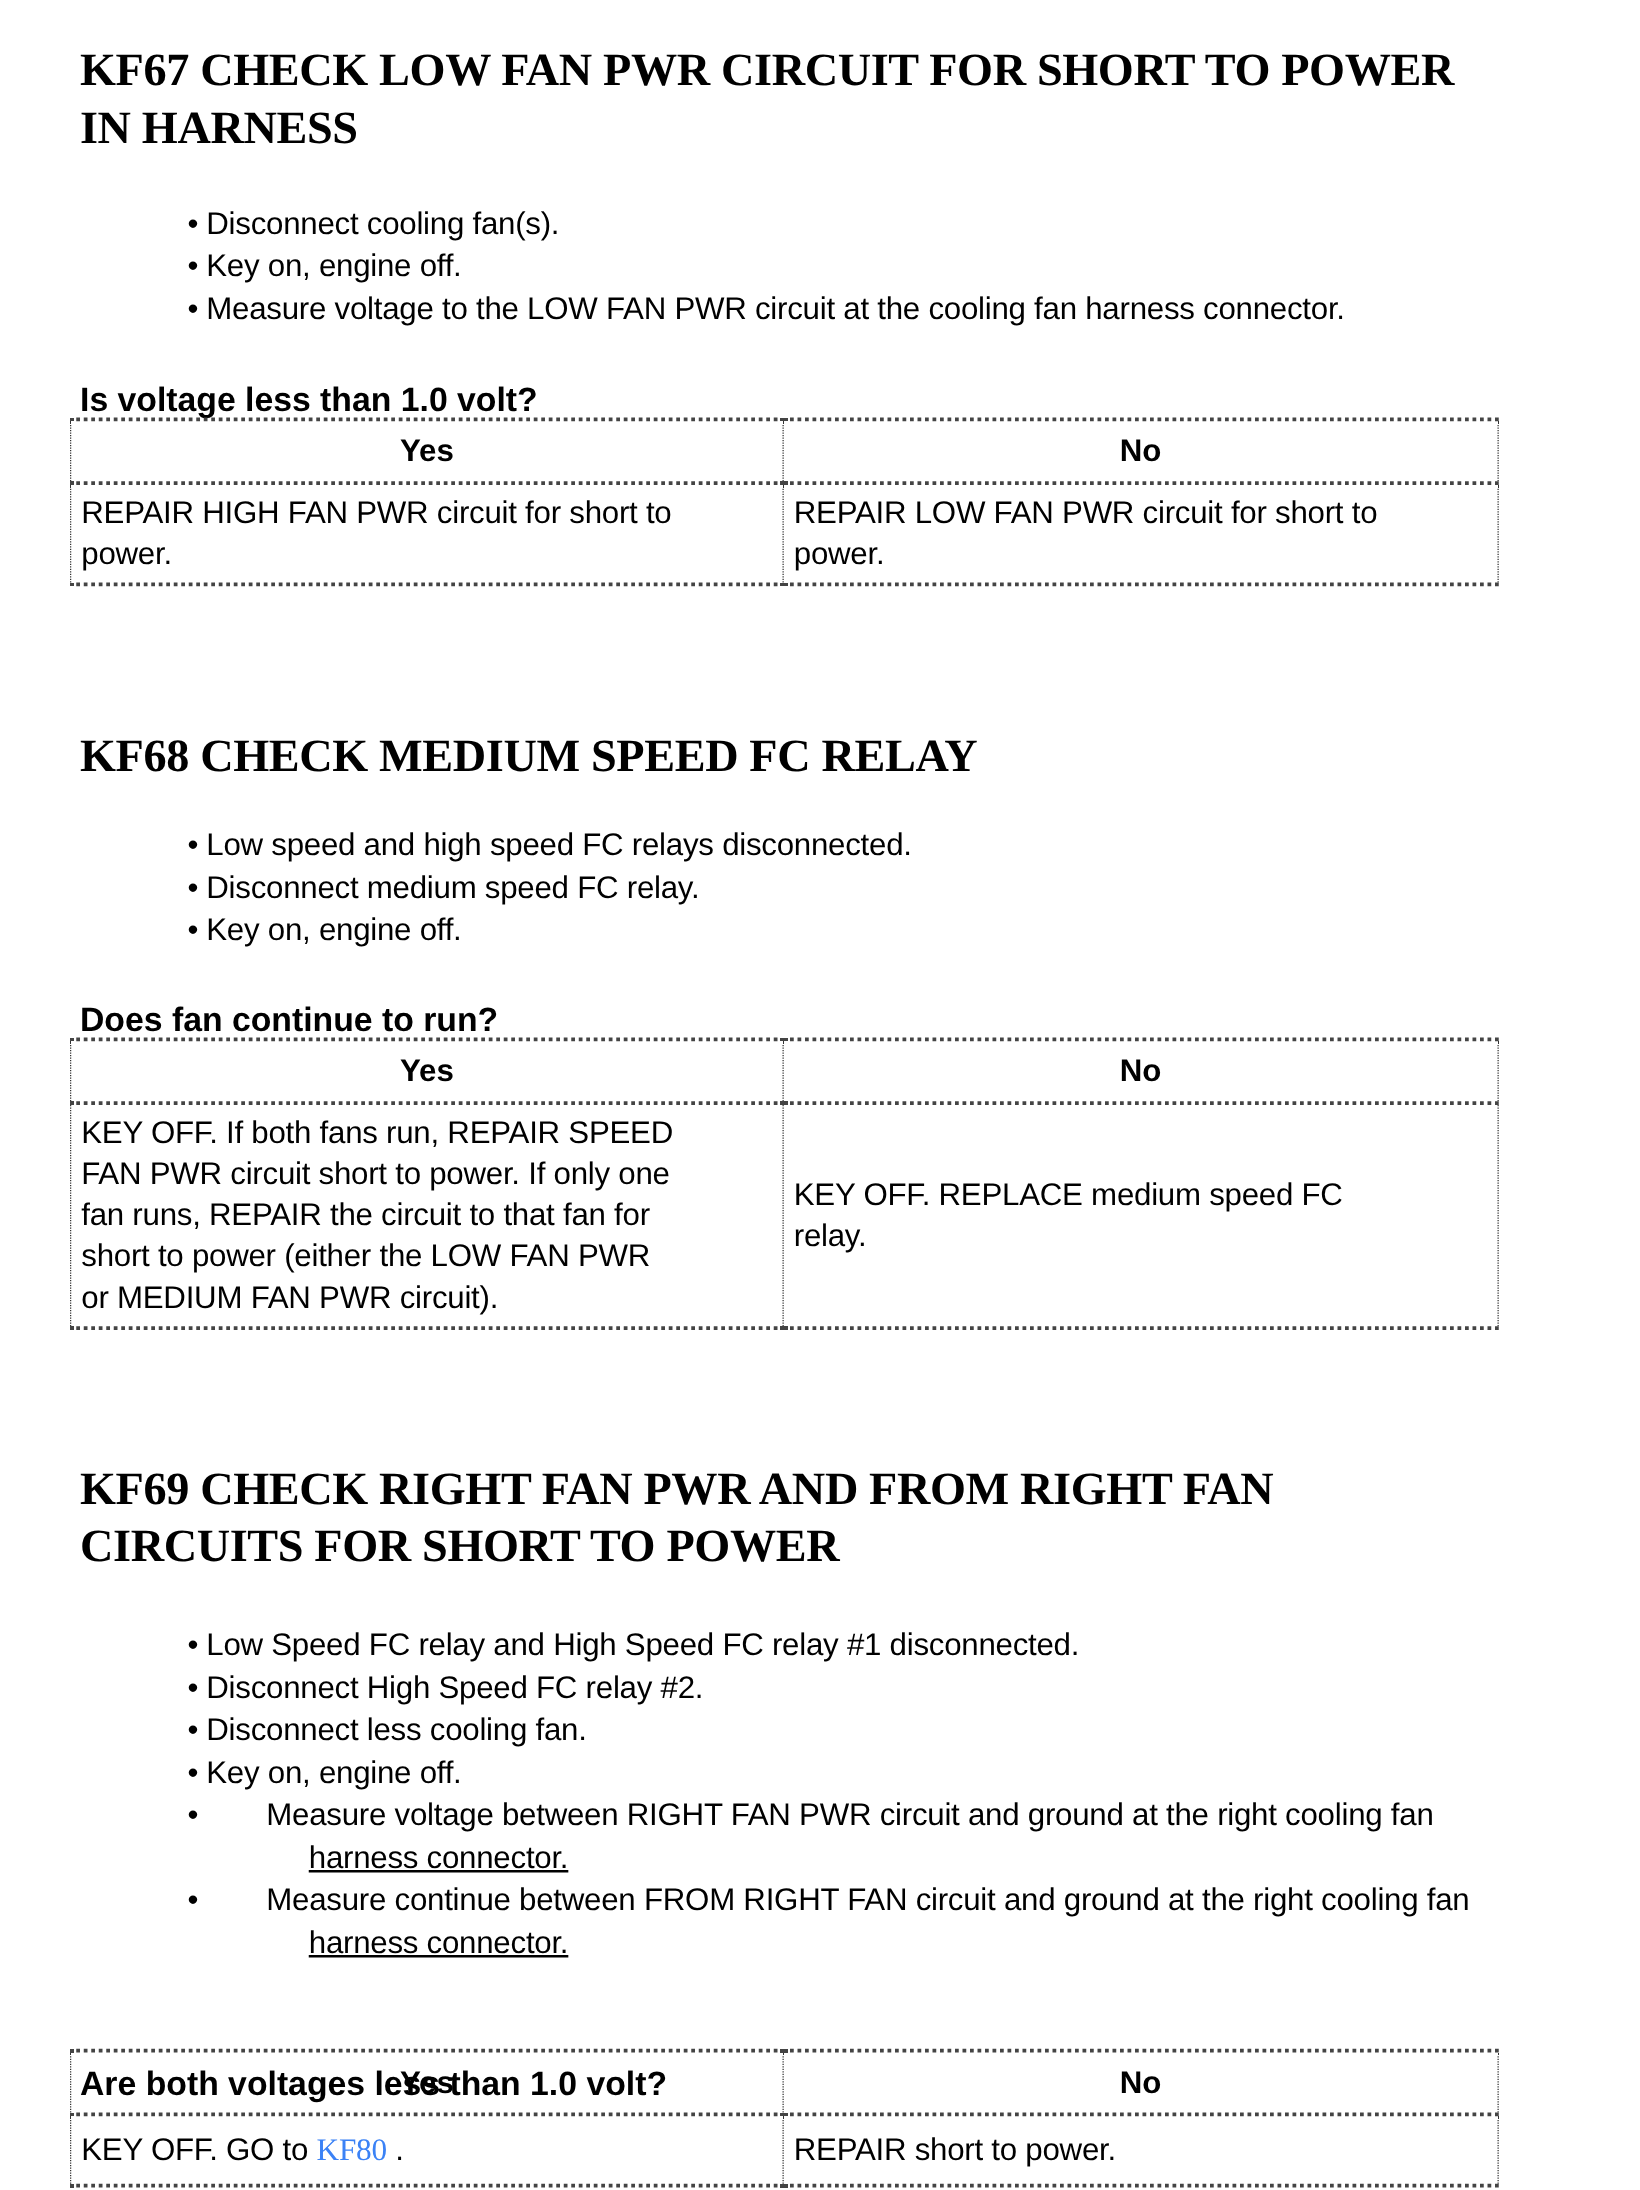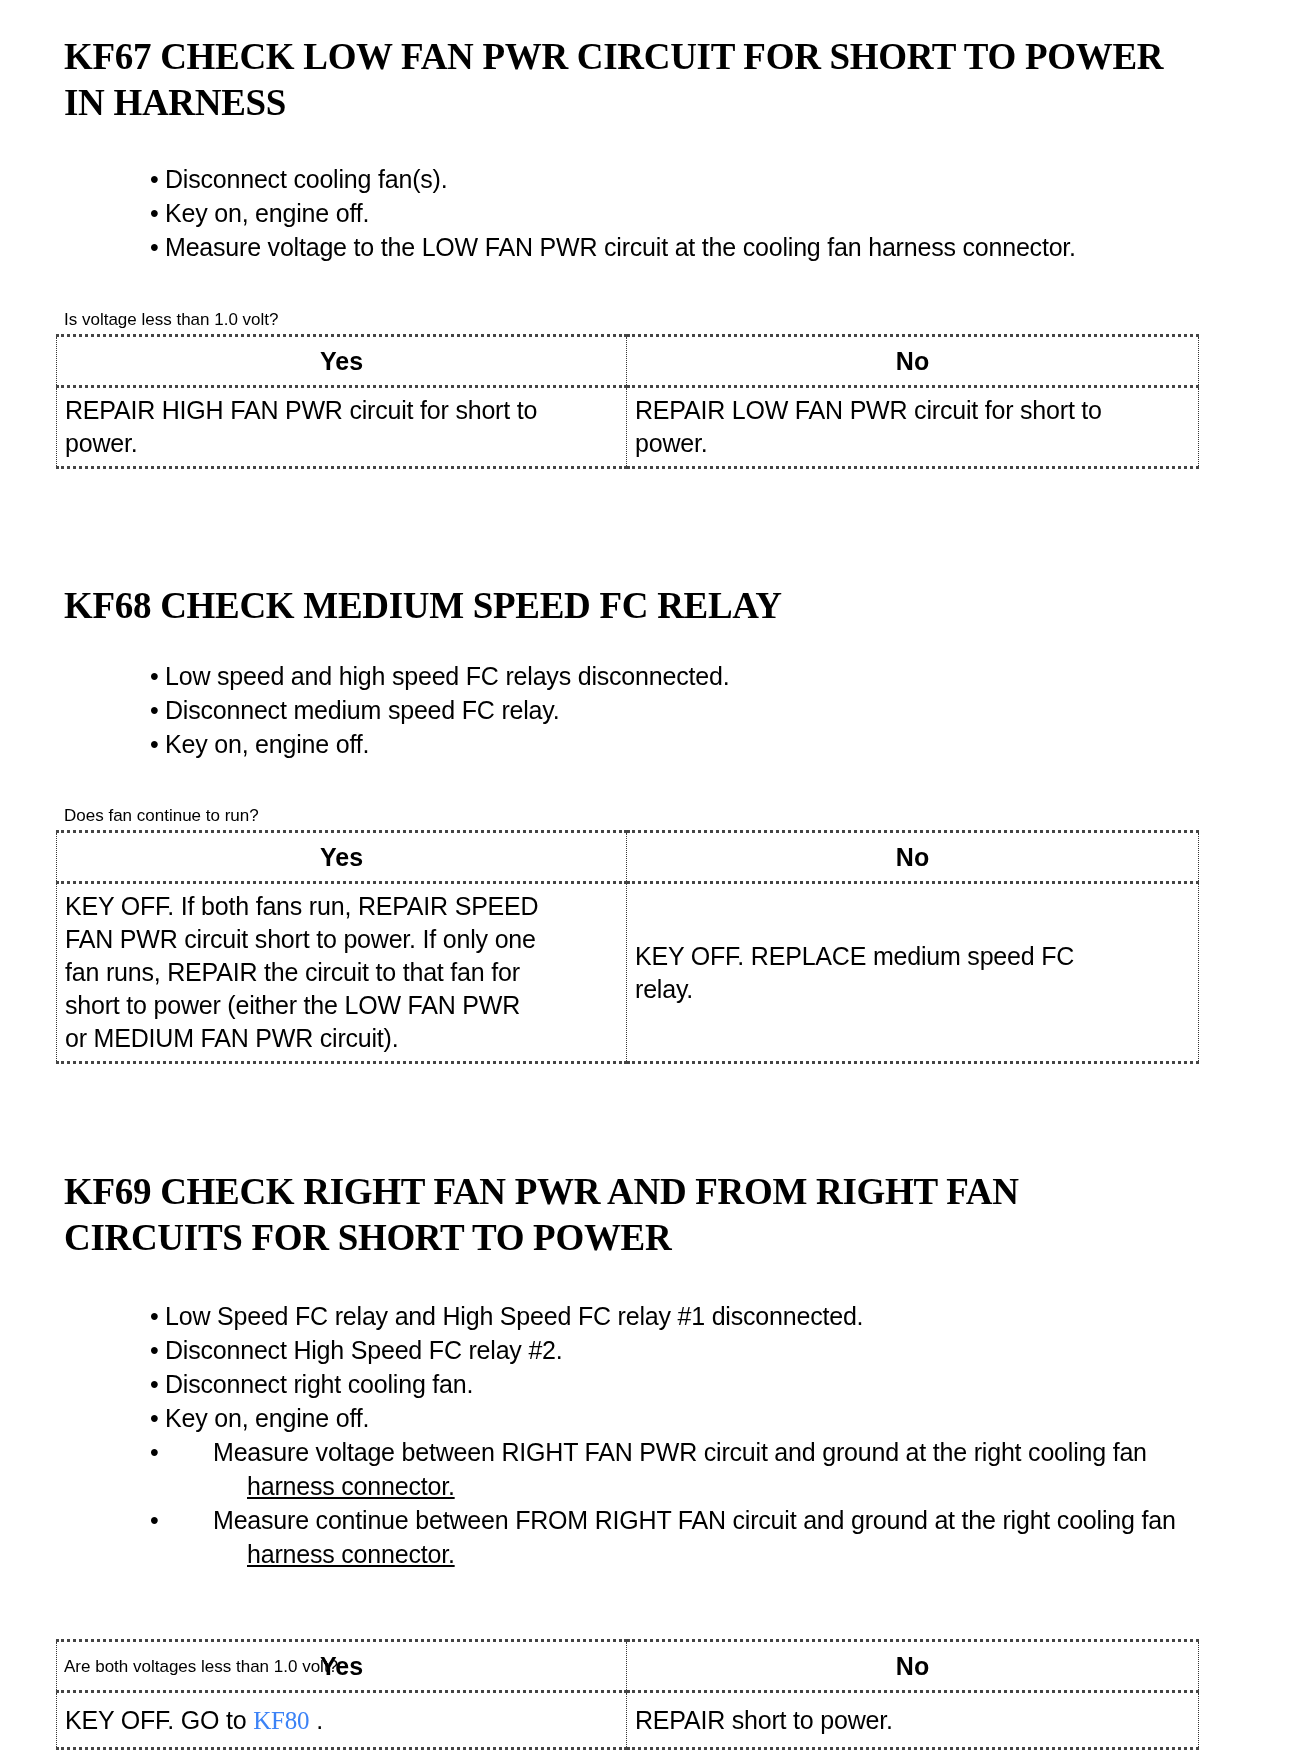--- a/index.html
+++ b/index.html
@@ -18,21 +18,21 @@
   .bullets li {
     position: relative; padding-left: 15px;
     font-size: 25px; line-height: 34px; letter-spacing: -0.2px;
   }
   .bullets li .dot { position: absolute; left: 0; top: 0; font-size: 25px; line-height: 34px; }
   .bullets li .txt { display: block; padding-left: 0; }
   .bullets li.wrap .txt { text-indent: 0; margin-left: 48px; }
   .bullets li.wrap .txt .cont { display: block; padding-left: 34px; text-decoration: underline; }
   .question {
     position: absolute; left: 64px; margin: 0;
-    font-weight: normal; font-size: 17px; line-height: 28px;
+    font-weight: bold; font-size: 27px; line-height: 28px;
   }
   table.answer {
     position: absolute; left: 56px; width: 1142px;
     border-collapse: collapse; table-layout: fixed;
   }
   table.answer th, table.answer td {
     border: 1px dotted #333333; vertical-align: middle;
   }
   table.answer tr.head th { border-top: 3px dotted #444444; border-bottom: 3px dotted #444444; }
   table.answer tr.body td { border-bottom: 3px dotted #444444; }
@@ -139,21 +139,21 @@
     <li>
         <span class="dot">•</span>
         <span class="txt">Low Speed FC relay and High Speed FC relay #1 disconnected.</span>
       </li>
     <li>
         <span class="dot">•</span>
         <span class="txt">Disconnect High Speed FC relay #2.</span>
       </li>
     <li>
         <span class="dot">•</span>
-        <span class="txt">Disconnect right cooling fan.</span>
+        <span class="txt">Disconnect less cooling fan.</span>
       </li>
     <li>
         <span class="dot">•</span>
         <span class="txt">Key on, engine off.</span>
       </li>
     <li class="wrap">
         <span class="dot">•</span>
         <span class="txt"><span>Measure voltage between RIGHT FAN PWR circuit and ground at the right cooling fan</span><span class="cont">harness connector.</span></span>
       </li>
     <li class="wrap">

